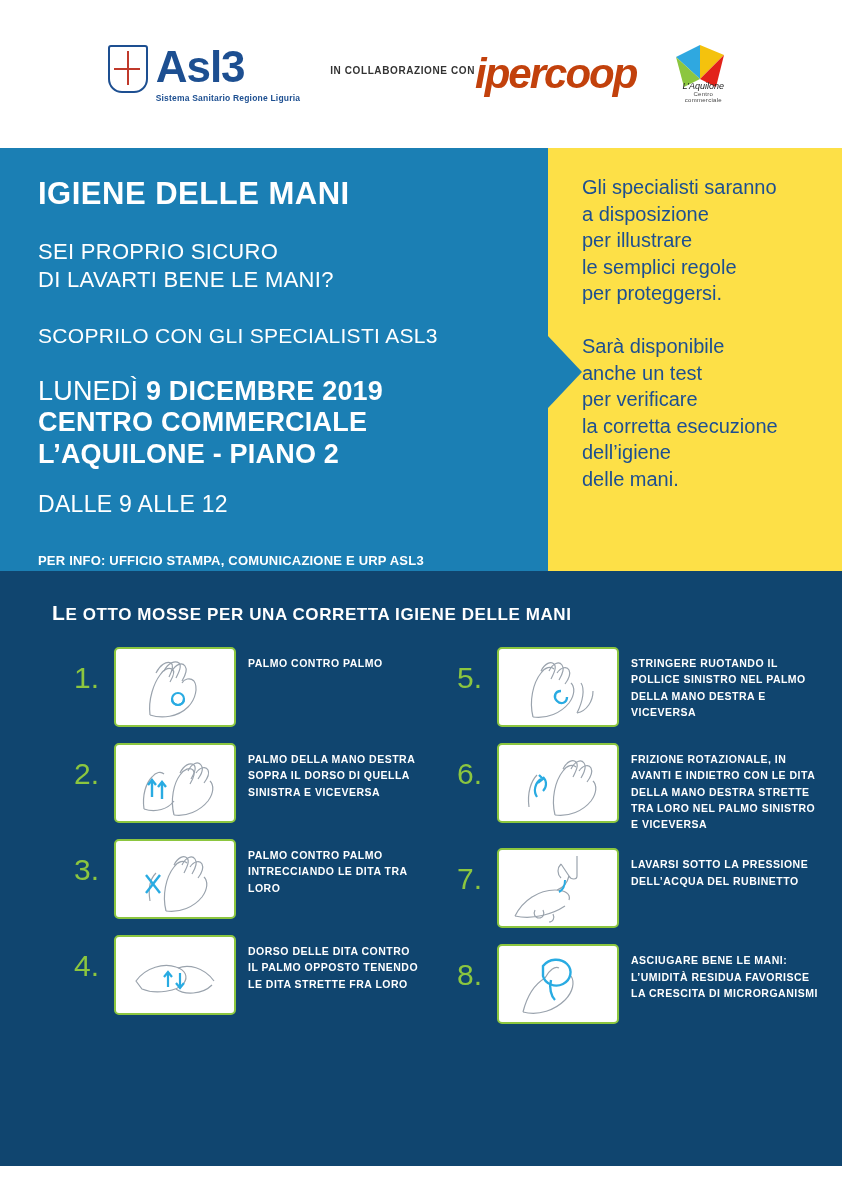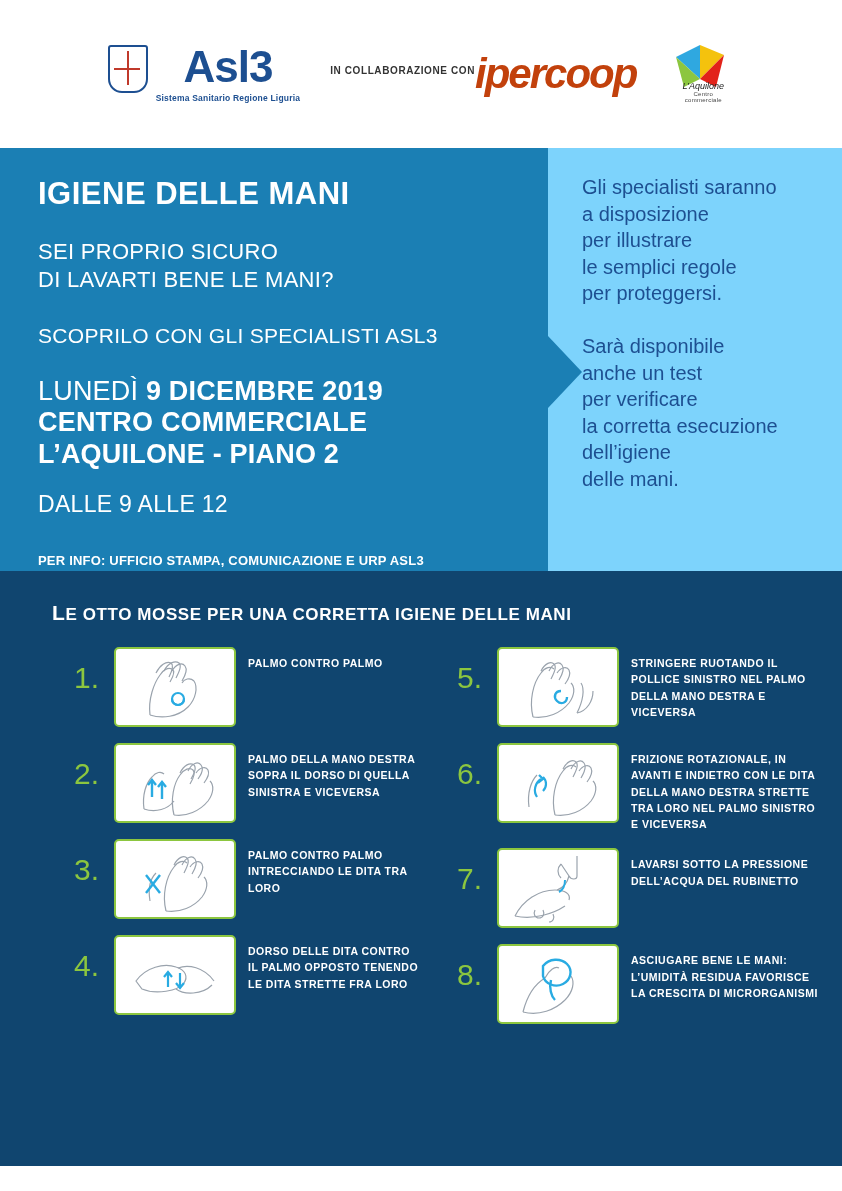--- a/index.html
+++ b/index.html
@@ -11,36 +11,36 @@
     position:relative;
   }
   .poster{position:relative;width:842px;height:1191px;overflow:hidden;background:#fff;}
 
   
   .header{height:148px;background:#ffffff;display:flex;align-items:center;justify-content:center;gap:30px;}
   .logo-asl{display:flex;align-items:flex-start;gap:8px;}
   .crest{width:36px;height:44px;border:2px solid #1d4f91;border-radius:3px 3px 14px 14px;position:relative;background:#fff;}
   .crest:before{content:"";position:absolute;left:50%;top:4px;width:2px;height:34px;background:#c0392b;transform:translateX(-1px);}
   .crest:after{content:"";position:absolute;top:50%;left:4px;height:2px;width:26px;background:#c0392b;transform:translateY(-1px);}
-  .asl-text{line-height:1;text-align:center;}
+  .asl-text{line-height:1;}
   .asl-main{font-size:44px;font-weight:bold;color:#1d4f91;letter-spacing:-1px;}
   .asl-sub{font-size:8.5px;font-weight:bold;color:#1d4f91;letter-spacing:.2px;margin-top:5px;}
   .collab{display:flex;flex-direction:row;align-items:center;}
   .collab-label{font-size:10px;font-weight:bold;color:#333;letter-spacing:.6px;margin-bottom:6px;}
   .ipercoop{font-size:42px;font-weight:bold;color:#c2410c;letter-spacing:-2px;font-style:italic;line-height:.9;}
   .kite{position:relative;width:68px;height:58px;}
   .kite svg{position:absolute;top:0;left:0;}
   .kite-text{position:absolute;left:6px;top:36px;text-align:center;width:62px;}
   .kite-name{font-size:9px;font-style:italic;color:#222;}
   .kite-sub{font-size:6px;color:#444;letter-spacing:.3px;}
 
   
   .band{position:relative;height:423px;display:flex;}
   .band-left{width:548px;background:#1b7fb4;position:relative;padding:28px 0 0 38px;box-sizing:border-box;}
-  .band-right{flex:1;background:#7dd3fc;padding:26px 20px 0 34px;box-sizing:border-box;}
+  .band-right{flex:1;background:#fde047;padding:26px 20px 0 34px;box-sizing:border-box;}
   .arrow{position:absolute;left:548px;top:188px;width:0;height:0;border-top:36px solid transparent;border-bottom:36px solid transparent;border-left:34px solid #1b7fb4;z-index:5;}
 
   h1.title{font-size:31px;font-weight:bold;color:#ffffff;letter-spacing:.5px;margin:0 0 26px 0;}
   .q-line{font-size:22px;color:#ffffff;letter-spacing:.3px;line-height:1.28;font-weight:300;}
   .discover{font-size:21px;color:#ffffff;letter-spacing:.3px;margin-top:30px;font-weight:300;}
   .when{margin-top:18px;}
   .when .l1{font-size:27px;color:#ffffff;letter-spacing:.2px;margin-top:28px;}
   .when .l1 b{font-weight:bold;}
   .when .l2,.when .l3{font-size:27px;color:#ffffff;font-weight:bold;letter-spacing:.2px;line-height:1.18;}
   .hours{font-size:23px;color:#ffffff;margin-top:20px;font-weight:300;letter-spacing:.3px;}

